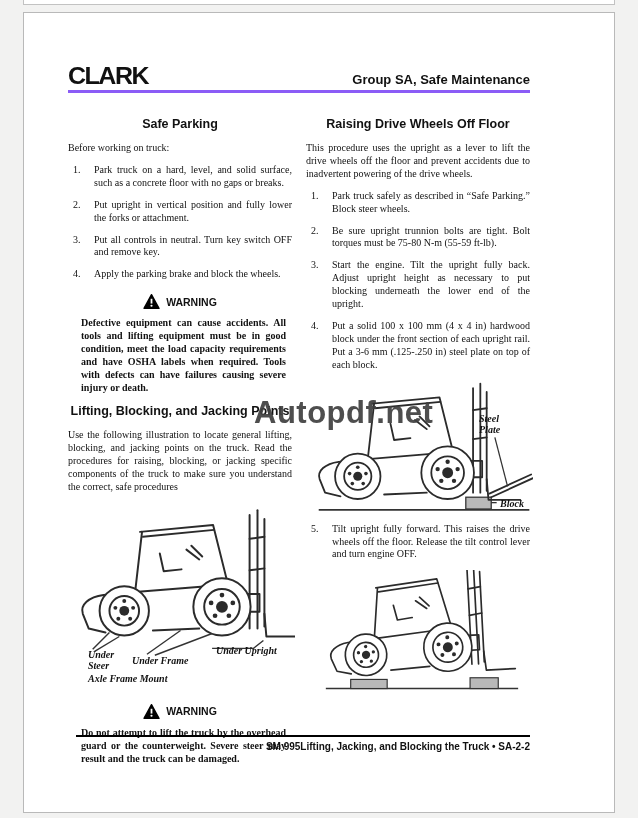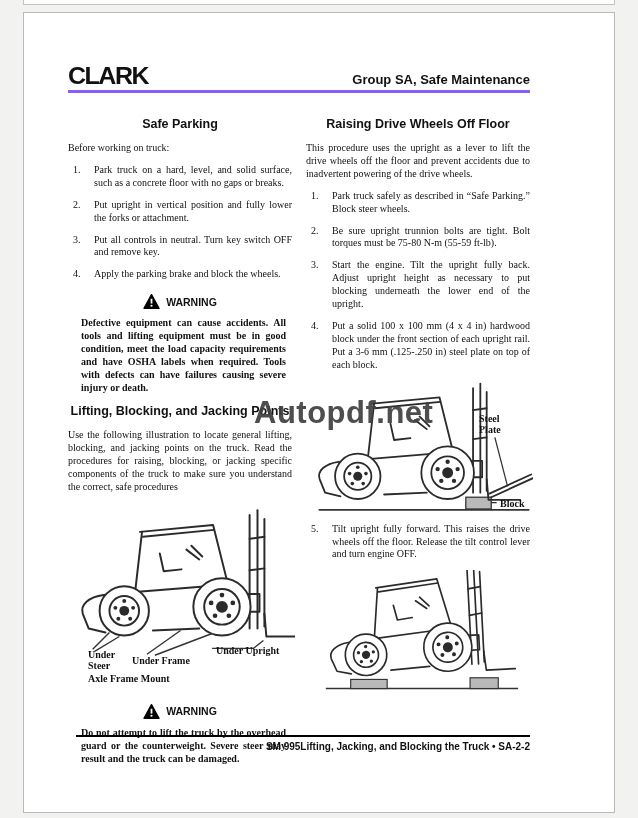--- a/index.html
+++ b/index.html
@@ -49,21 +49,21 @@
   .oitem{display:flex;margin-bottom:9px;}
   .oitem .num{width:13px;margin-left:5px;margin-right:8px;flex:none;font-size:10px;line-height:12.9px;}
   .oitem .txt{flex:1;font-size:10px;line-height:12.9px;text-align:justify;}
   .warn-head{display:flex;justify-content:center;align-items:center;gap:6px;margin:13px 0 7px;}
   .warn-head svg{display:block;}
   .wlabel{font-family:"Liberation Sans", sans-serif;font-weight:bold;font-size:10.5px;}
   .warn-text{
     font-weight:bold;font-size:10px;line-height:13px;text-align:justify;
     padding:0 6px 0 13px;margin:0 0 10px;
   }
-  .figure{position:relative;}
+  .figure{position:relative;font-style:italic;}
   .figure svg{display:block;}
   .fig1{height:188px;margin-top:2px;}
   .fig2{height:134px;margin:4px 0 8px;}
   .fig3{height:126px;margin-top:6px;}
   .fig-label{
     position:absolute;font-weight:bold;font-size:10px;line-height:11px;
     font-family:"Liberation Serif", serif;text-align:left;
   }
   .lbl-under-steer{left:20px;top:146px;width:42px;}
   .lbl-axle{left:20px;top:170px;white-space:nowrap;}

